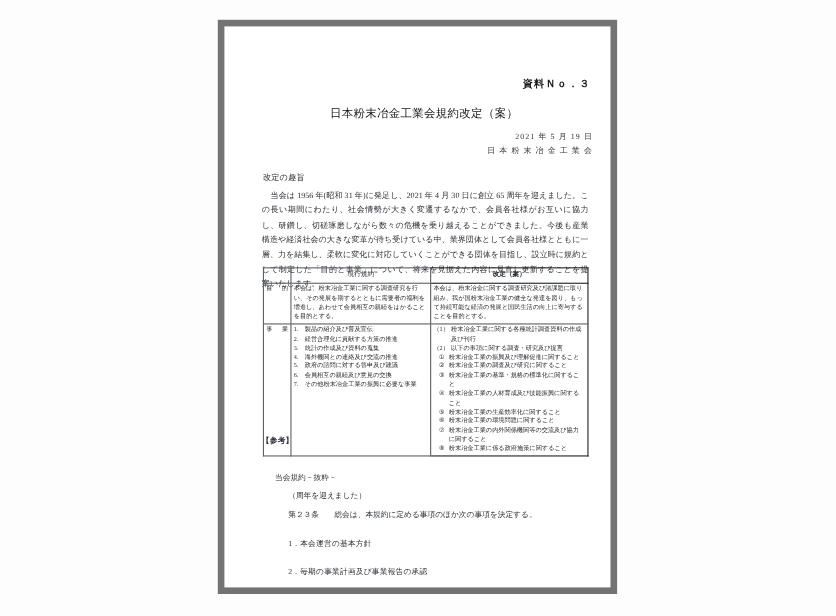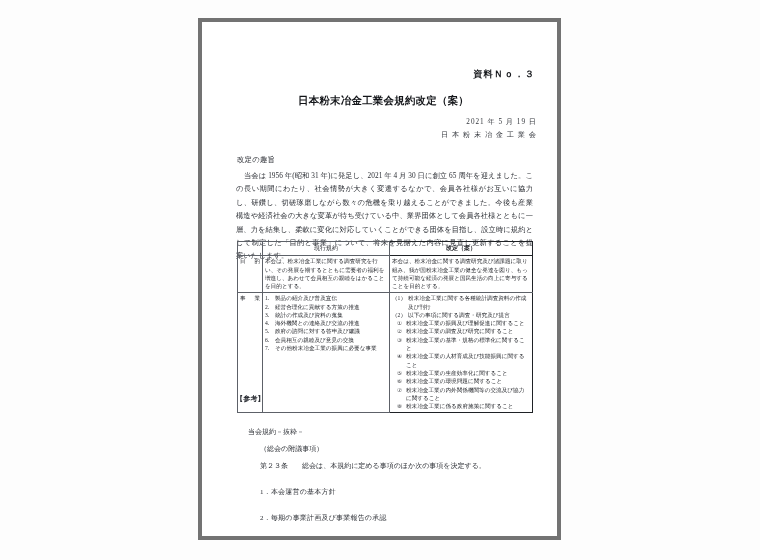--- a/index.html
+++ b/index.html
@@ -22,21 +22,21 @@
   }
 
   
   #page {
     position: absolute;
     left: 198px;
     top: 18px;
     width: 363px;
     height: 522px;
     background: #ffffff;
-    border: 4px solid #737373;
+    border: 6px solid #737373;
     box-sizing: border-box;
     overflow: hidden;
   }
 
   #page-inner {
     position: absolute;
     left: 0; top: 0;
     width: 363px;
     height: 522px;
   }
@@ -52,21 +52,21 @@
     font-size: 9.2px;
     letter-spacing: 1.1px;
     color: #16181c;
   }
 
   .doc-title {
     position: absolute;
     left: 96px;
     top: 72px;
     font-family: "Liberation Sans", "DejaVu Sans", sans-serif;
-    font-weight: bold;
+    font-weight: normal;
     font-size: 10.4px;
     letter-spacing: 0.3px;
     color: #121418;
     white-space: nowrap;
   }
 
   .doc-date {
     position: absolute;
     right: 28px;
     top: 95px;
@@ -322,21 +322,21 @@
               </ul>
             </td>
           </tr>
 
         </tbody>
       </table>
 
       <div class="ref-wrap">
         <div class="ref-title">【参考】</div>
         <div class="ref-l1">当会規約－抜粋－</div>
-        <div class="ref-l2">（総会の附議事項）</div>
+        <div class="ref-l2">（周年を迎えました）</div>
         <div class="ref-article">
           <span class="art-no">第２３条</span><span>総会は、本規約に定める事項のほか次の事項を決定する。</span>
         </div>
         <div class="ref-item"><span>1．</span><span>本会運営の基本方針</span></div>
         <div class="ref-item"><span>2．</span><span>毎期の事業計画及び事業報告の承認</span></div>
         <div class="ref-item underline"><span>3．</span><span>規約の変更</span></div>
         <div class="ref-item"><span>4．</span><span>－略－</span></div>
       </div>
 
     </div>

